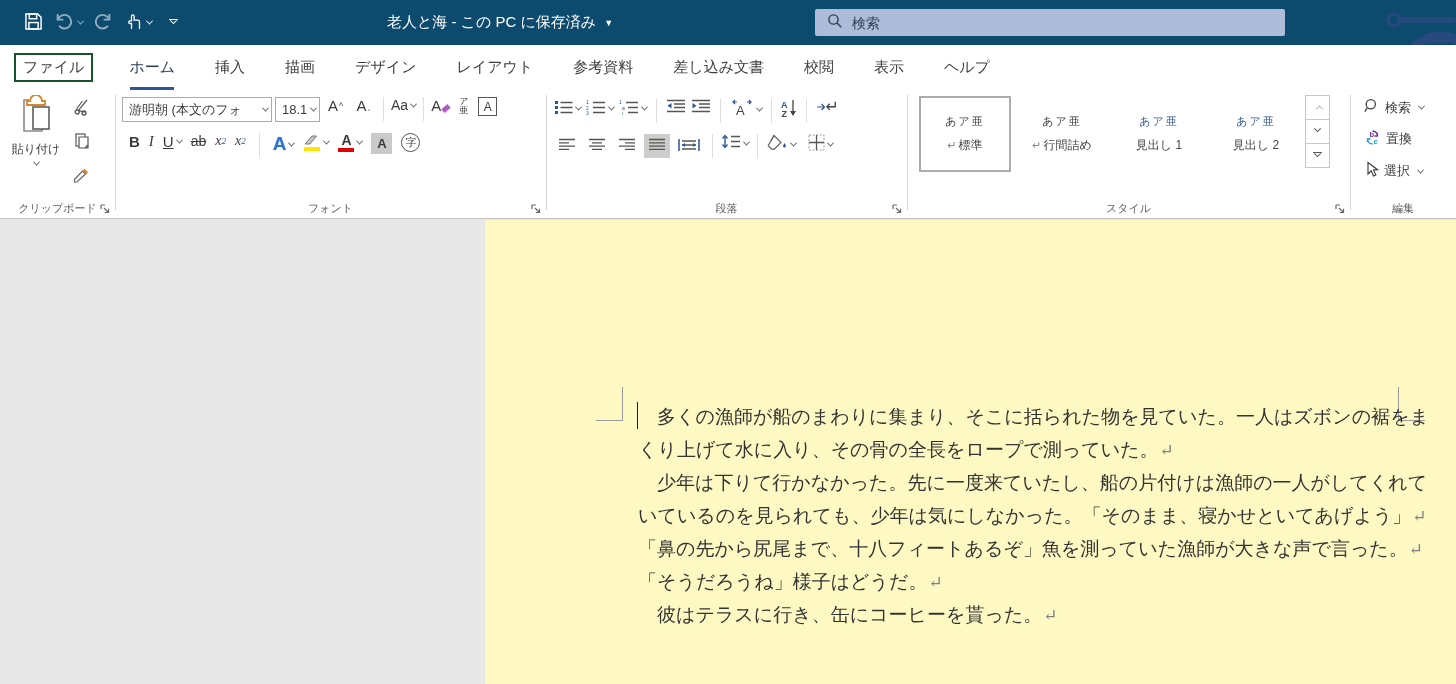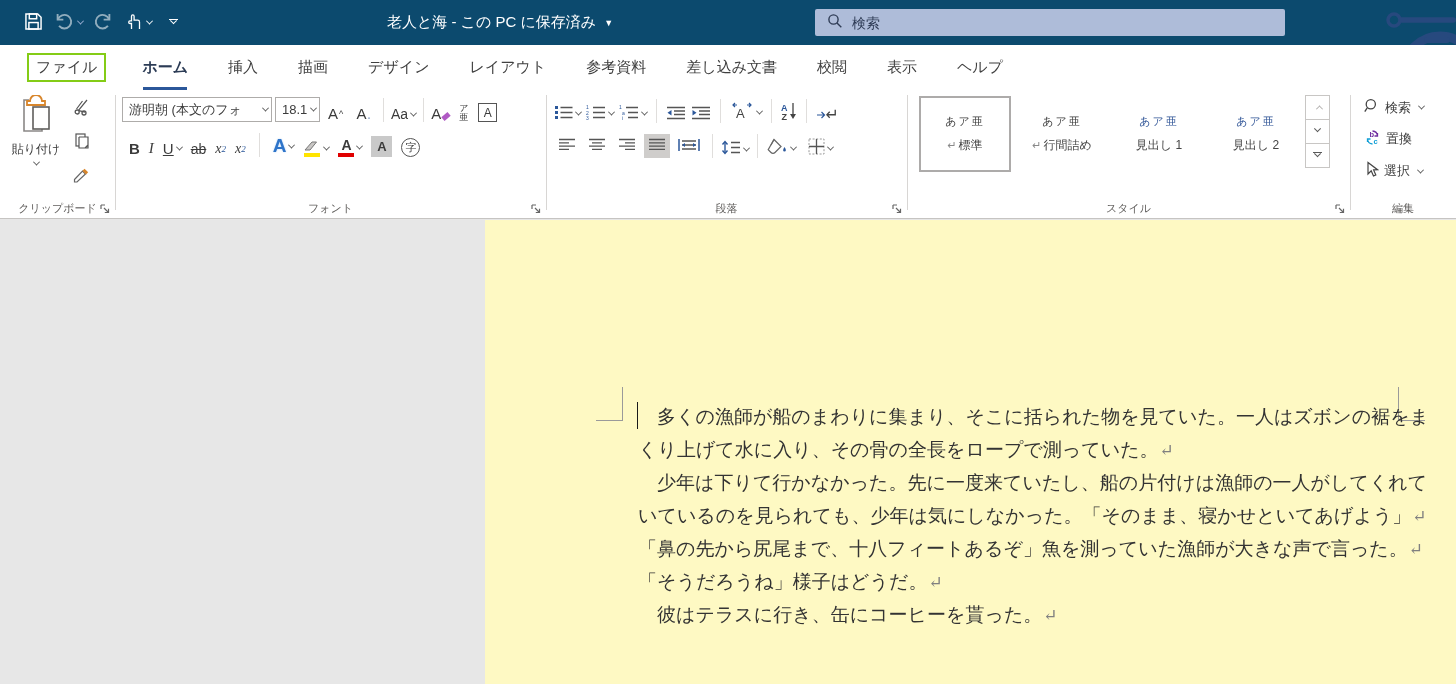--- a/index.html
+++ b/index.html
@@ -16,33 +16,33 @@
   .doc-title{position:absolute;left:330px;top:0;width:340px;height:45px;display:flex;align-items:center;justify-content:center;gap:8px;font-size:15px;white-space:nowrap}
   .doc-title .caret-dn{font-size:9px}
   .searchbox{position:absolute;left:815px;top:9px;width:470px;height:27px;background:#aebcd9;border-radius:2px;display:flex;align-items:center;padding-left:12px;gap:9px}
   .searchbox input{border:none;background:transparent;outline:none;font-size:14px;color:#263246;width:380px;font-family:inherit}
   .searchbox input::placeholder{color:#2e3b55;opacity:1}
   .tb-deco{position:absolute;right:0;top:0;width:76px;height:45px}
 
   
   .tabrow{position:absolute;left:0;top:45px;width:1456px;height:45px;background:#fff;display:flex;align-items:center}
   .tab{position:relative;font-size:15px;color:#404040;padding:6px 0;margin:0 20px;white-space:nowrap}
-  .tab.file{border:2px solid #84cc16;padding:3px 7px;margin-left:27px;margin-right:16px}
-  .tab.active{font-weight:bold;color:#2b3b55}
+  .tab.file{border:2px solid #14532d;padding:3px 7px;margin-left:14px;margin-right:16px}
+  .tab.active{font-weight:normal;color:#2b3b55}
   .tab.active .underline{position:absolute;left:1px;right:1px;bottom:-7px;height:3px;background:#2b579a}
 
   
   .ribbon{position:absolute;left:0;top:90px;width:1456px;height:129px;background:#fff;border-bottom:1px solid #c6c4c2}
   .vsep{position:absolute;top:5px;bottom:8px;width:1px;background:#d8d6d4}
   .glabel{position:absolute;bottom:3px;left:0;right:0;text-align:center;font-size:11px;color:#605e5c;white-space:nowrap}
   .dlg{position:absolute;bottom:3px;right:4px;width:13px;height:13px}
   .grp{position:absolute;top:0;height:129px}
   .rbtn{display:flex;align-items:center;justify-content:center;color:#3b3b3b}
   .chv{width:5px;height:5px;border-right:1.4px solid #5a5a5a;border-bottom:1.4px solid #5a5a5a;transform:rotate(45deg) translate(-1px,-1px);display:inline-block;margin-left:3px;flex:0 0 auto}
-  .row{position:absolute;display:flex;align-items:flex-end}
+  .row{position:absolute;display:flex;align-items:flex-start}
 
   
   .pastebtn{position:absolute;left:8px;top:5px;width:56px;height:92px;display:flex;flex-direction:column;align-items:center;justify-content:flex-start;gap:3px}
   .pastebtn .lbl{font-size:12px;color:#3b3b3b}
   .clip-side{position:absolute;left:72px;top:8px;display:flex;flex-direction:column;gap:13px;align-items:center}
 
   
   .combo{height:25px;border:1px solid #aeacaa;display:flex;align-items:center;background:#fff;font-size:13px;color:#3b3b3b;padding:0 3px 0 6px;white-space:nowrap;overflow:hidden}
   .combo .val{overflow:hidden;white-space:nowrap;flex:1 1 auto}
   .fx{font-size:15px}

